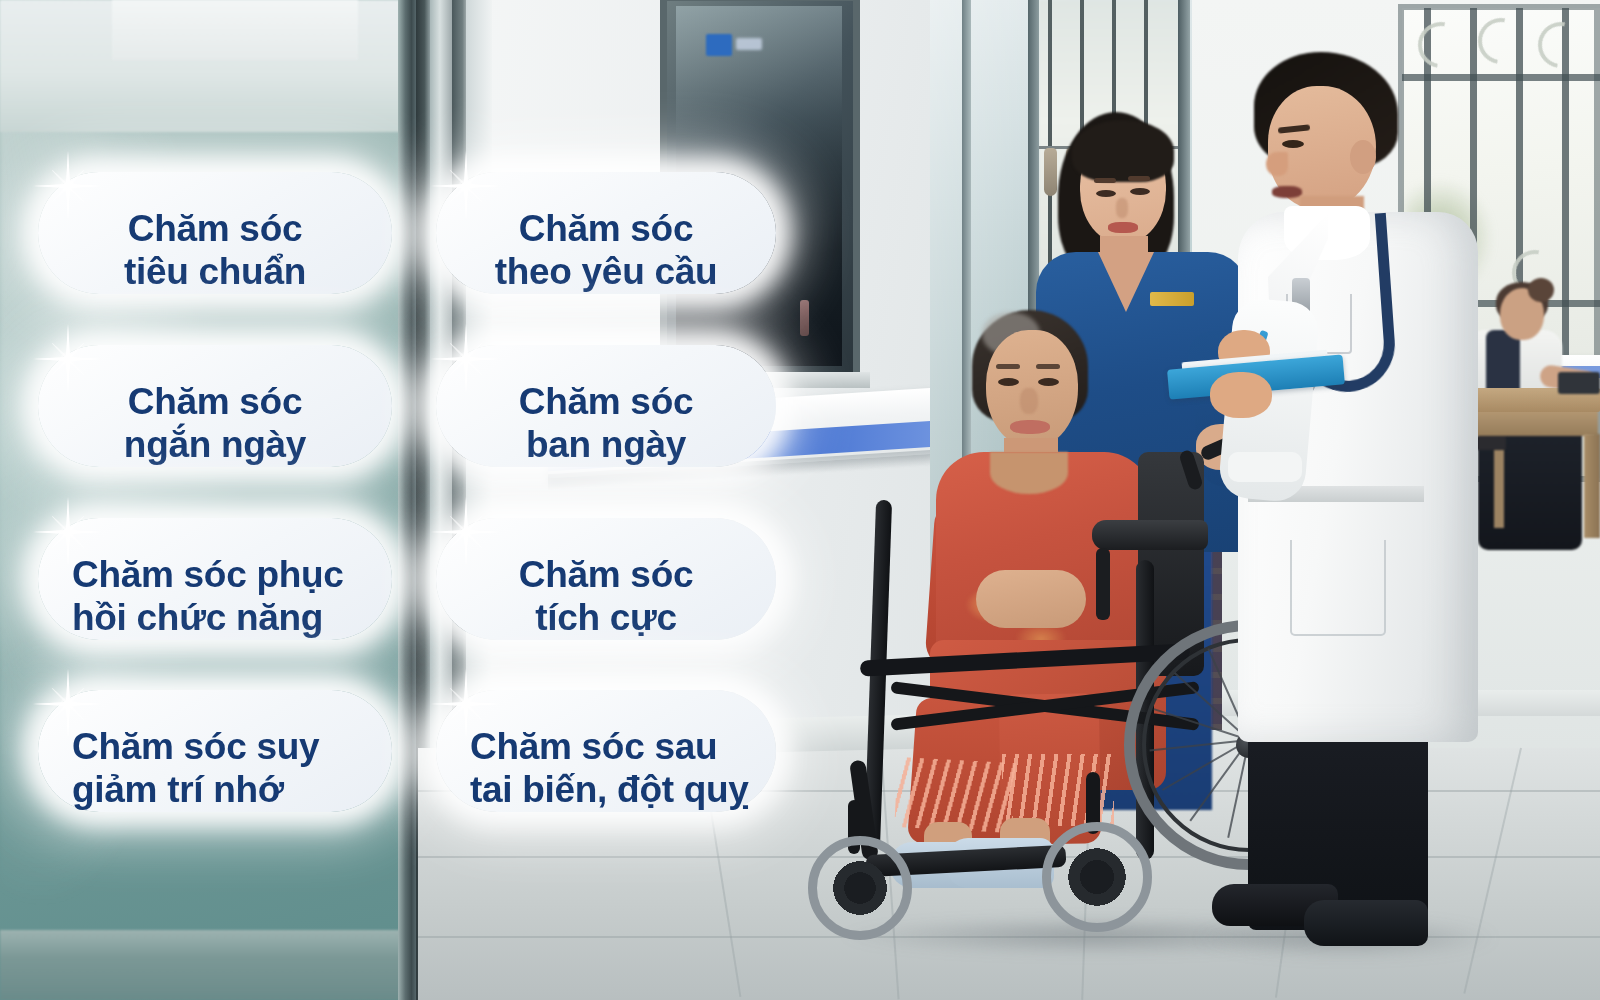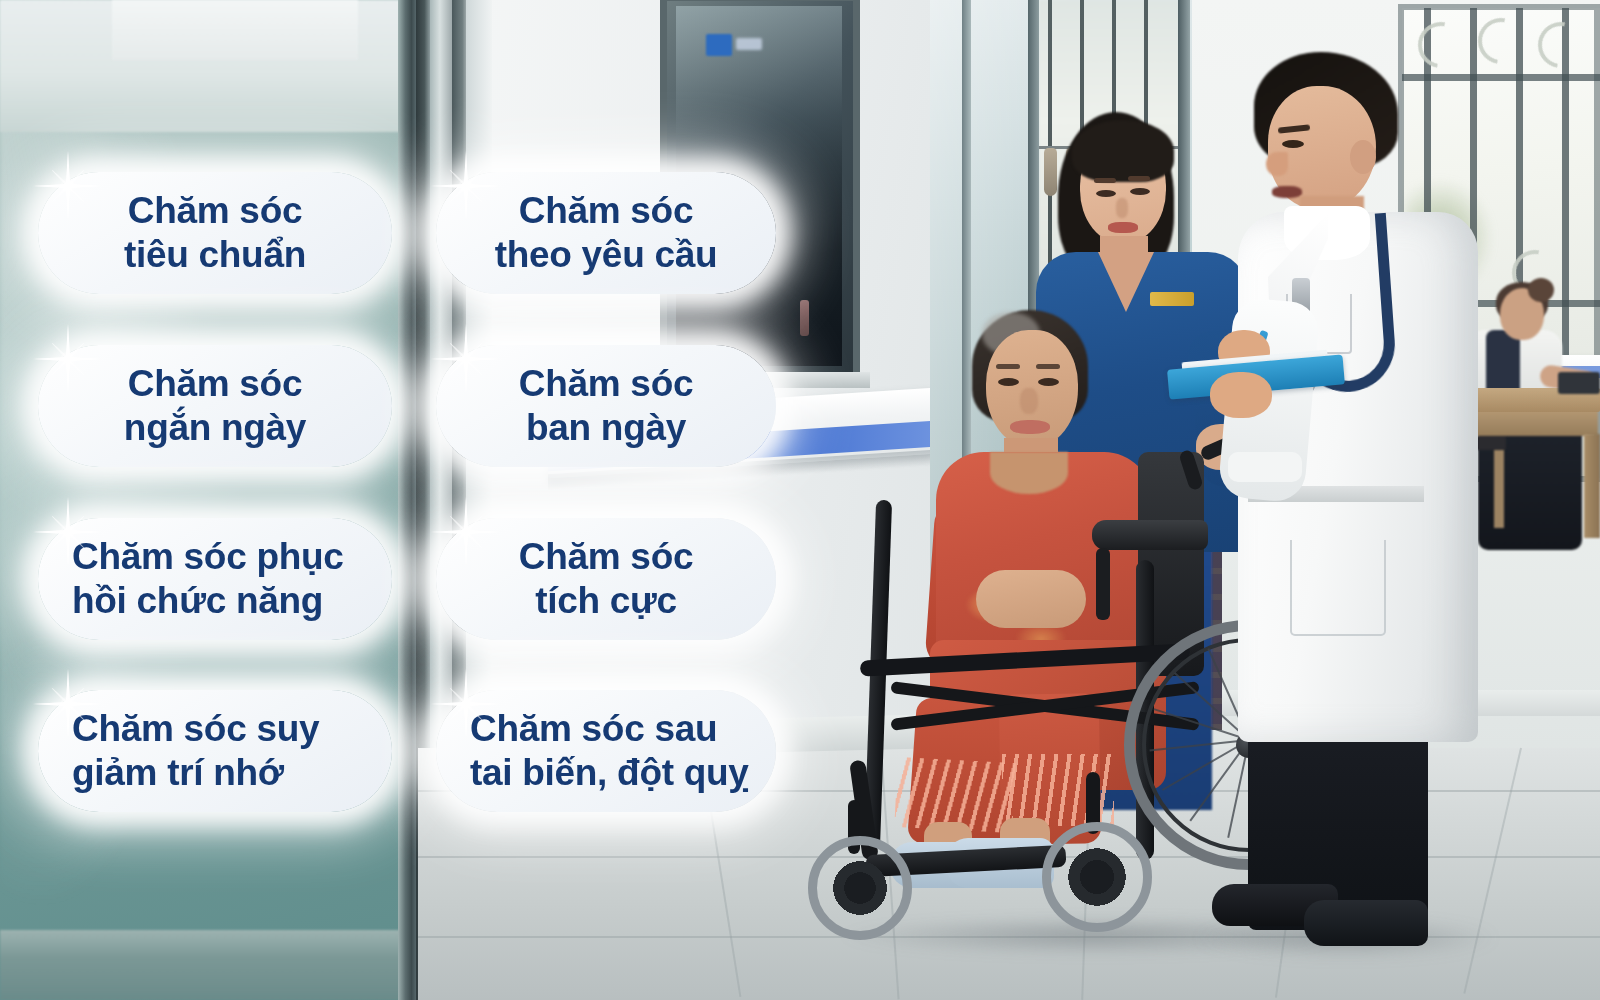--- a/index.html
+++ b/index.html
@@ -547,21 +547,21 @@
     background: radial-gradient(ellipse at 50% 50%, rgba(90,98,104,.40), rgba(90,98,104,0) 72%);
     filter: blur(7px);
   }
 
   
   .photo { filter: saturate(1.02); }
 
   
   .pill {
     position: absolute;
-    display: flex; align-items: center;
+    display: flex; align-items: flex-end;
     border-radius: 999px;
     background: linear-gradient(150deg, #ffffff 0%, #f4f7fa 48%, #eaeff5 100%);
     box-shadow:
       0 0 22px 14px rgba(255,255,255,.92),
       0 0 52px 26px rgba(255,255,255,.55),
       0 6px 16px rgba(60,80,100,.10);
   }
   .pill-label {
     color: #163a73;
     font-family: "Liberation Sans", sans-serif;

